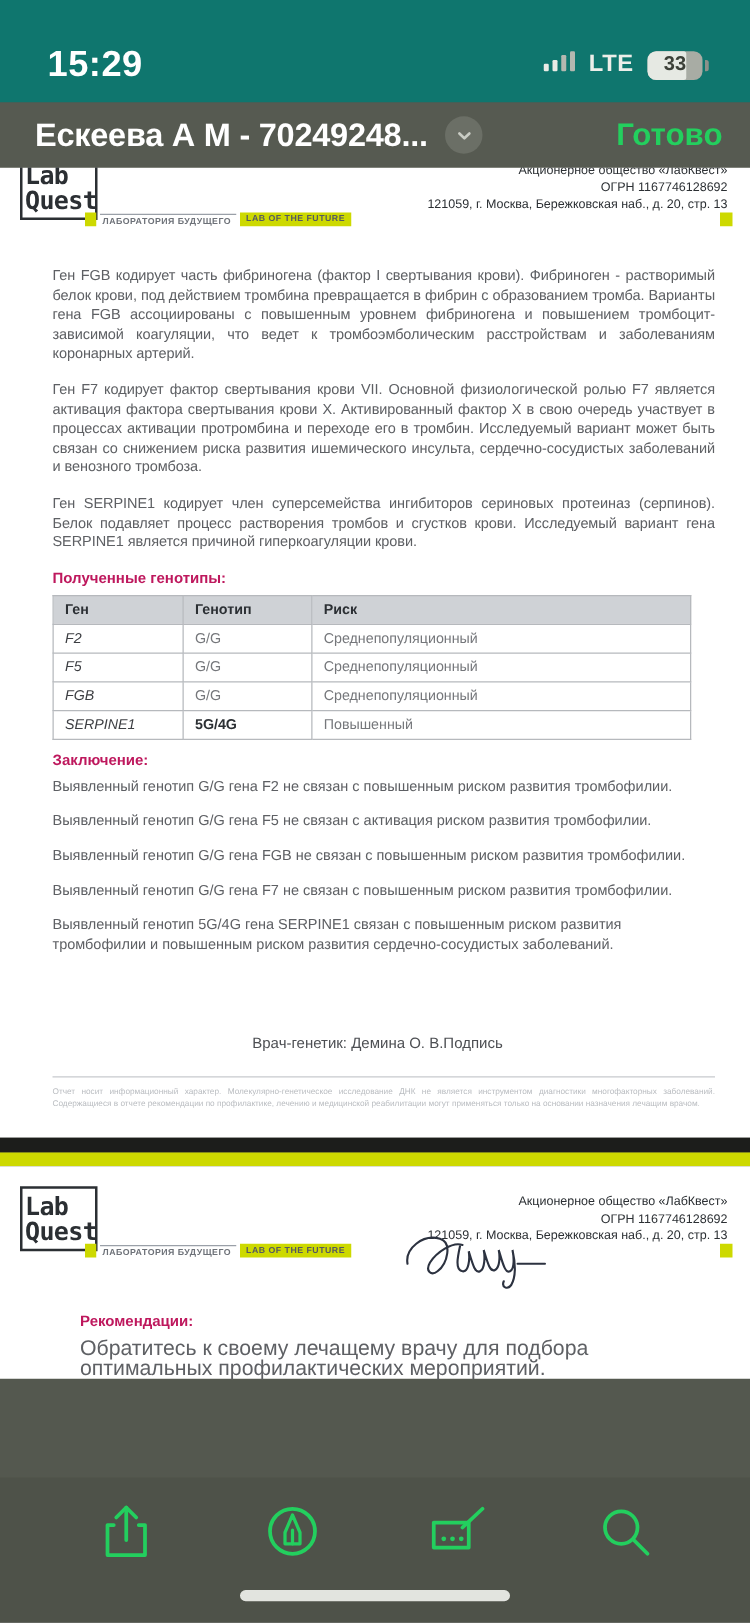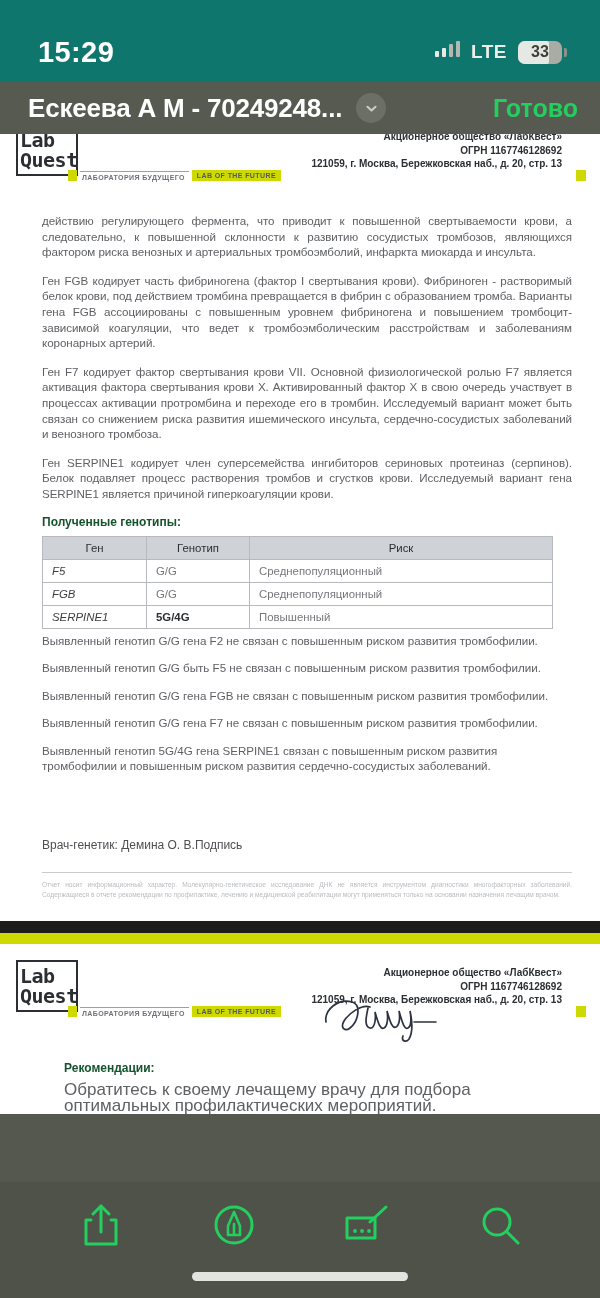--- a/index.html
+++ b/index.html
@@ -77,56 +77,56 @@
   .tag-sq { width: 9px; height: 11px; background: #cdd900; }
   .tag-ru {
     font-size: 7px; color: #6d7178; letter-spacing: .4px;
     border-top: 1px solid #9aa0a8; padding: 2px 4px 0 2px; font-weight: bold;
   }
   .tag-en {
     font-size: 7px; color: #55595f; letter-spacing: .4px; background: #cdd900;
     padding: 2px 5px; font-weight: bold;
   }
   .co-info {
-    position: absolute; right: 38px; top: -4px; text-align: right;
-    font-size: 10px; line-height: 13.5px; color: #2b2f33; font-weight: bold;
+    position: absolute; right: 18px; top: -4px; text-align: right;
+    font-size: 10px; line-height: 13.5px; color: #2b2f33; font-weight: normal;
   }
   .edge-sq { position: absolute; right: 14px; top: 36px; width: 10px; height: 11px; background: #cdd900; }
 
   
   .body-wrap { padding: 14px 28px 0 42px; }
   p.para {
     font-size: 11.6px; line-height: 15.6px; color: #5e6064; text-align: justify;
     margin-bottom: 13px; letter-spacing: -.05px;
   }
 
   .sec-head {
-    font-size: 12px; font-weight: bold; color: #14532d; margin: 9px 0 7px 0;
+    font-size: 12px; font-weight: bold; color: #be185d; margin: 9px 0 7px 0;
   }
 
   
   table.geno { width: 511px; border-collapse: collapse; margin-bottom: 4px; }
   table.geno th, table.geno td {
     border: 1px solid #b6b9bd; padding: 5px 9px; text-align: left; height: 22px;
   }
   table.geno th {
-    background: #cfd2d6; color: #2b2f33; font-size: 11.4px; font-weight: normal; text-align: center;
+    background: #cfd2d6; color: #2b2f33; font-size: 11.4px; font-weight: bold;
   }
   table.geno td { font-size: 11.4px; color: #75777b; }
   table.geno td.gene { font-style: italic; color: #3c3e42; width: 104px; }
   table.geno td.gt { width: 103px; }
   table.geno td.gt.bold { font-weight: bold; color: #2b2f33; }
 
   .concl-list { margin-top: 2px; }
   .concl-list p {
     font-size: 11.6px; line-height: 15.6px; color: #5e6064; margin-bottom: 12px;
   }
 
   .sign-row {
-    display: flex; justify-content: flex-start; align-items: flex-end;
+    display: flex; justify-content: center; align-items: flex-end;
     margin: 64px 10px 0 0; font-size: 12px; color: #4d4f53;
   }
   .hr-thin { border: none; border-top: 1px solid #c7cace; margin: 20px 0 7px 0; }
   .disclaimer {
     font-size: 6.6px; line-height: 9.5px; color: #b9bcc0; text-align: justify;
     padding-bottom: 22px;
   }
 
   
   .pagebreak { height: 12px; background: #1c1d1b; }
@@ -199,57 +199,62 @@
         </div>
         <div class="co-info">
           <div>Акционерное общество «ЛабКвест»</div>
           <div>ОГРН 1167746128692</div>
           <div>121059, г. Москва, Бережковская наб., д. 20, стр. 13</div>
         </div>
         <div class="edge-sq"></div>
       </div>
 
       <div class="body-wrap">
-        <p class="para">действию регулирующего фермента, что приводит к повышенной свертываемости крови, а следовательно, к повышенной склонности к развитию сосудистых тромбозов, являющихся фактором риска венозных и артериальных тромбоэмболий, инфаркта миокарда и инсульта.</p>
         <p class="para">Ген FGB кодирует часть фибриногена (фактор I свертывания крови). Фибриноген - растворимый белок крови, под действием тромбина превращается в фибрин с образованием тромба. Варианты гена FGB ассоциированы с повышенным уровнем фибриногена и повышением тромбоцит-зависимой коагуляции, что ведет к тромбоэмболическим расстройствам и заболеваниям коронарных артерий.</p>
         <p class="para">Ген F7 кодирует фактор свертывания крови VII. Основной физиологической ролью F7 является активация фактора свертывания крови X. Активированный фактор X в свою очередь участвует в процессах активации протромбина и переходе его в тромбин. Исследуемый вариант может быть связан со снижением риска развития ишемического инсульта, сердечно-сосудистых заболеваний и венозного тромбоза.</p>
         <p class="para">Ген SERPINE1 кодирует член суперсемейства ингибиторов сериновых протеиназ (серпинов). Белок подавляет процесс растворения тромбов и сгустков крови. Исследуемый вариант гена SERPINE1 является причиной гиперкоагуляции крови.</p>
 
         <div class="sec-head">Полученные генотипы:</div>
 
         <table class="geno">
           <thead>
             <tr>
               <th>Ген</th>
               <th>Генотип</th>
               <th>Риск</th>
             </tr>
           </thead>
           <tbody>
             <tr>
+              <td class="gene">F2</td>
+              <td class="gt">G/G</td>
+              <td>Среднепопуляционный</td>
+            </tr>
+            <tr>
               <td class="gene">F5</td>
               <td class="gt">G/G</td>
               <td>Среднепопуляционный</td>
             </tr>
             <tr>
               <td class="gene">FGB</td>
               <td class="gt">G/G</td>
               <td>Среднепопуляционный</td>
             </tr>
             <tr>
               <td class="gene">SERPINE1</td>
               <td class="gt bold">5G/4G</td>
               <td>Повышенный</td>
             </tr>
           </tbody>
         </table>
 
+        <div class="sec-head">Заключение:</div>
         <div class="concl-list">
           <p>Выявленный генотип G/G гена F2 не связан с повышенным риском развития тромбофилии.</p>
-          <p>Выявленный генотип G/G быть F5 не связан с повышенным риском развития тромбофилии.</p>
+          <p>Выявленный генотип G/G гена F5 не связан с активация риском развития тромбофилии.</p>
           <p>Выявленный генотип G/G гена FGB не связан с повышенным риском развития тромбофилии.</p>
           <p>Выявленный генотип G/G гена F7 не связан с повышенным риском развития тромбофилии.</p>
           <p>Выявленный генотип 5G/4G гена SERPINE1 связан с повышенным риском развития тромбофилии и повышенным риском развития сердечно-сосудистых заболеваний.</p>
         </div>
 
         <div class="sign-row">
           <span>Врач-генетик: Демина О. В.</span>
           <span>Подпись</span>
         </div>
 

